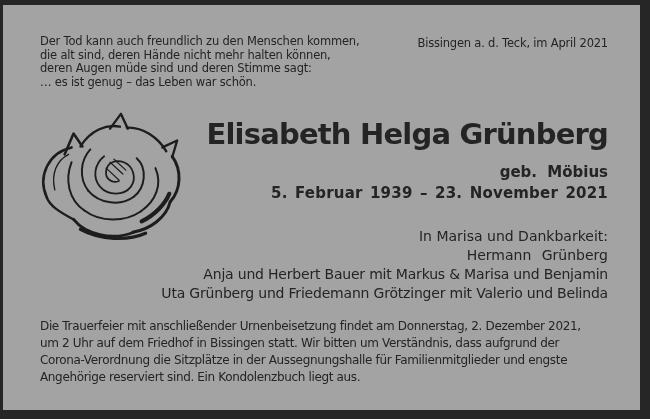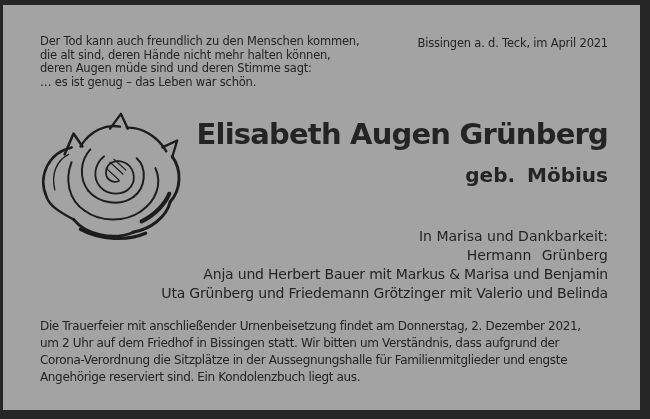--- a/index.html
+++ b/index.html
@@ -43,21 +43,21 @@
     white-space: nowrap;
   }
   .deceased-name {
     top: 112px;
     font-size: 29px;
     font-weight: bold;
     letter-spacing: -0.8px;
   }
   .maiden-name {
     top: 158px;
-    font-size: 20px;
+    font-size: 15px;
     font-weight: bold;
     word-spacing: 5px;
   }
   .life-dates {
     top: 179px;
     font-size: 15px;
     font-weight: bold;
     letter-spacing: 0.2px;
     word-spacing: 2px;
   }
@@ -126,22 +126,23 @@
         <path d="M86,60 L99,72" stroke-width="1.2"></path>
         <path d="M82,66 L95,78" stroke-width="1.2"></path>
         <path d="M90,57 L102,68" stroke-width="1.2"></path>
 
         <path d="M118,120 C132,113 142,102 146,92" stroke-width="4.2"></path>
         <path d="M56,128 C76,139 104,140 122,132" stroke-width="3.4"></path>
       </g>
     </svg>
   </div>
 
-  <div class="abs right-col deceased-name">Elisabeth Augen Grünberg</div>
+  <div class="abs right-col deceased-name">Elisabeth Helga Grünberg</div>
   <div class="abs right-col maiden-name">geb. Möbius</div>
+  <div class="abs right-col life-dates">5. Februar 1939 – 23. November 2021</div>
 
   <div class="abs right-col mourning-intro">In Marisa und Dankbarkeit:</div>
   <div class="abs right-col mourner-0">Hermann Grünberg</div>
   <div class="abs right-col mourner-1">Anja und Herbert Bauer mit Markus &amp; Marisa und Benjamin</div>
   <div class="abs right-col mourner-2">Uta Grünberg und Friedemann Grötzinger mit Valerio und Belinda</div>
 
   <div class="abs funeral">
     <div>Die Trauerfeier mit anschließender Urnenbeisetzung findet am Donnerstag, 2. Dezember 2021,</div>
     <div>um 2 Uhr auf dem Friedhof in Bissingen statt. Wir bitten um Verständnis, dass aufgrund der</div>
     <div>Corona-Verordnung die Sitzplätze in der Aussegnungshalle für Familienmitglieder und engste</div>

